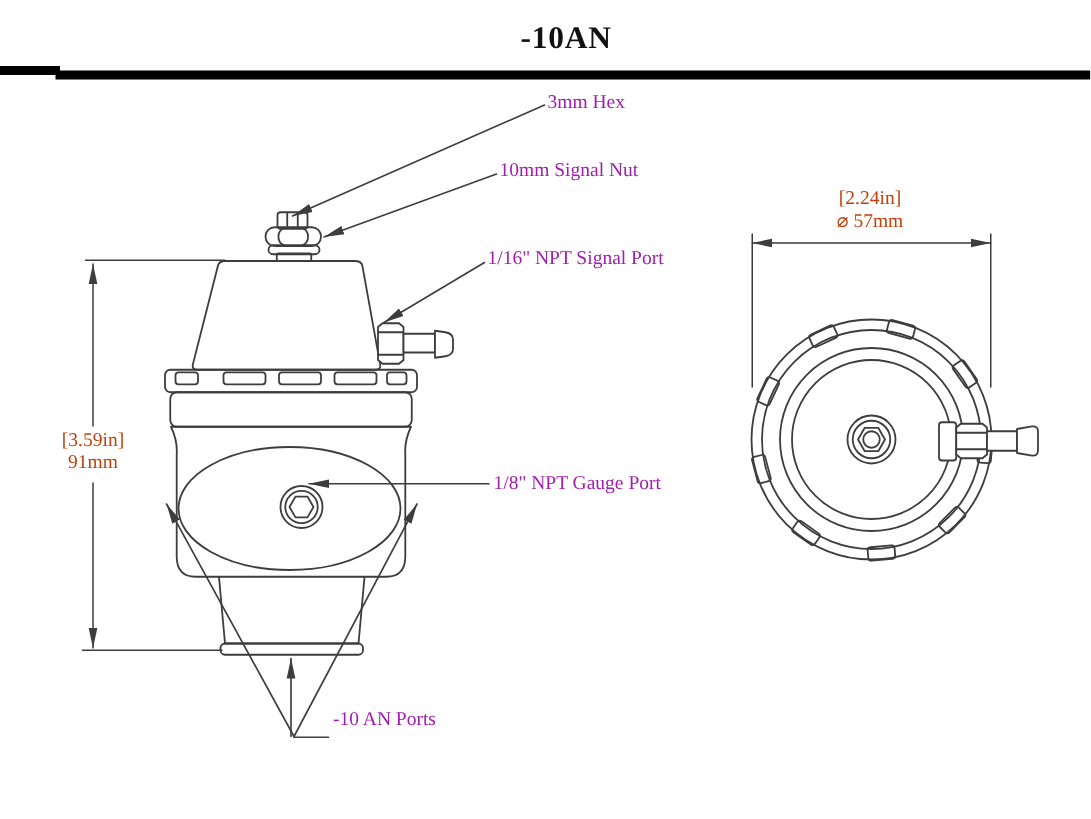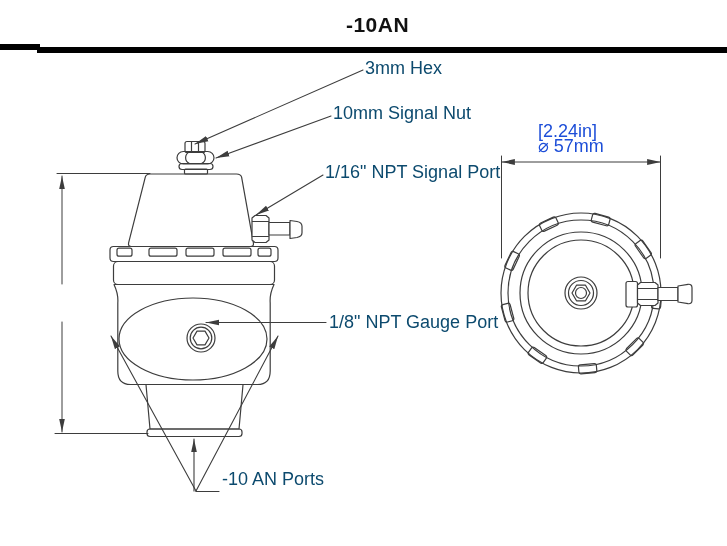--- a/index.html
+++ b/index.html
@@ -1,32 +1,32 @@
 <!DOCTYPE html>
 <html><head>
 <meta charset="utf-8">
 <style>
   html,body{margin:0;padding:0;background:#ffffff;}
   .page{
     position:relative;width:727px;height:546px;background:#ffffff;overflow:hidden;
-    font-family:Liberation Sans, sans-serif;
+    font-family:Liberation Serif, serif;
   }
   .page-title{
     position:absolute;left:0;top:13px;width:727px;text-align:center;
     font-size:21px;font-weight:bold;color:#111;letter-spacing:0.5px;
     transform:translateX(14px);
   }
   .rule-main{position:absolute;left:37px;top:47px;width:690px;height:6px;background:#000;}
   .rule-left{position:absolute;left:0;top:44px;width:40px;height:6px;background:#000;}
   .drawing{position:absolute;left:0;top:0;}
   .label{
-    position:absolute;font-size:18px;color:#0c4a6e;white-space:nowrap;line-height:14px;
+    position:absolute;font-size:13px;color:#a21caf;white-space:nowrap;line-height:14px;
   }
   .dim{
-    position:absolute;font-size:18px;color:#1d4ed8;text-align:left;line-height:15px;
+    position:absolute;font-size:13px;color:#c2410c;text-align:center;line-height:15px;
     background:#fff;
   }
   .dim span{display:block;}
 </style>
 </head>
 <body>
 
 <div class="page">
 
   <div class="page-title">-10AN</div>
@@ -156,19 +156,23 @@
   <div class="label" style="left:365px;top:61px">3mm Hex</div>
 
   <div class="label" style="left:333px;top:106px">10mm Signal Nut</div>
 
   <div class="label" style="left:325px;top:165px">1/16" NPT Signal Port</div>
 
   <div class="label" style="left:329px;top:315px">1/8" NPT Gauge Port</div>
 
   <div class="label" style="left:222px;top:472px">-10 AN Ports</div>
 
+  <div class="dim" style="left:28px;top:285px;width:68px">
+    <span>[3.59in]</span>
+    <span>91mm</span>
+  </div>
 
   <div class="dim" style="left:538px;top:124px;width:84px;background:transparent">
     <span>[2.24in]</span>
     <span>⌀ 57mm</span>
   </div>
 
 </div>
 
 </body></html>

